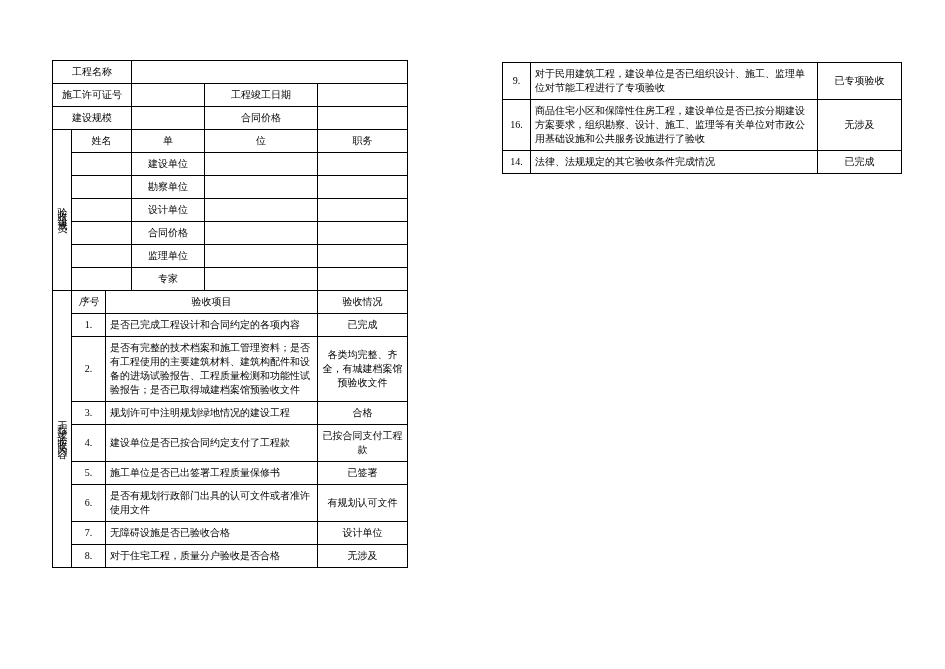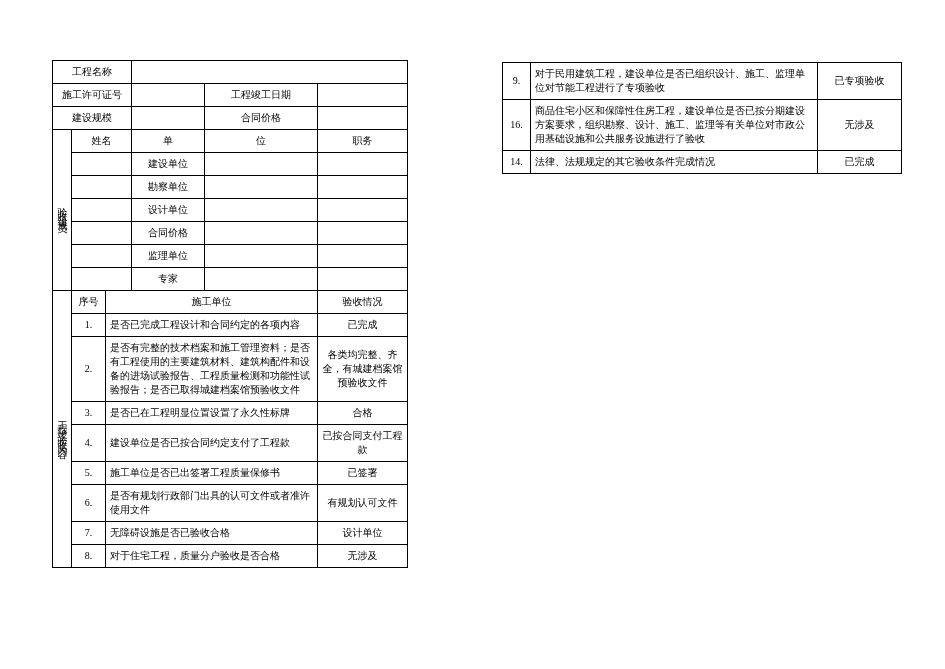--- a/index.html
+++ b/index.html
@@ -59,21 +59,21 @@
     position: absolute;
     left: 502px;
     top: 62px;
     width: 400px;
   }
 
   #right-table td.num { width: 28px; text-align: center; }
   #right-table td.stat { width: 84px; text-align: center; }
 
   #left-table td.colA { width: 18px; }
-  #left-table td.colB { width: 34px; }
+  #left-table td.colB { width: 34px; font-style: italic; }
   #left-table td.colStat { width: 90px; }
 </style>
 </head>
 <body>
 
 <div class="page">
 
 <table id="left-table">
 
   <tbody>
@@ -138,37 +138,37 @@
   <tr>
     <td class="val" colspan="2"></td>
     <td class="center" colspan="2">专家</td>
     <td class="val" colspan="2"></td>
     <td class="val"></td>
   </tr>
 
   <tr>
     <td class="vtext" rowspan="9">工程竣工验收内容</td>
     <td class="center colB">序号</td>
-    <td class="center" colspan="5">施工单位</td>
+    <td class="center" colspan="5">验收项目</td>
     <td class="center colStat">验收情况</td>
   </tr>
 
   <tr>
     <td class="center">1.</td>
     <td colspan="5">是否已完成工程设计和合同约定的各项内容</td>
     <td class="center">已完成</td>
   </tr>
   <tr>
     <td class="center">2.</td>
     <td colspan="5">是否有完整的技术档案和施工管理资料；是否有工程使用的主要建筑材料、建筑构配件和设备的进场试验报告、工程质量检测和功能性试验报告；是否已取得城建档案馆预验收文件</td>
     <td class="center">各类均完整、齐全，有城建档案馆预验收文件</td>
   </tr>
   <tr>
     <td class="center">3.</td>
-    <td colspan="5">是否已在工程明显位置设置了永久性标牌</td>
+    <td colspan="5">规划许可中注明规划绿地情况的建设工程</td>
     <td class="center">合格</td>
   </tr>
   <tr>
     <td class="center">4.</td>
     <td colspan="5">建设单位是否已按合同约定支付了工程款</td>
     <td class="center">已按合同支付工程款</td>
   </tr>
   <tr>
     <td class="center">5.</td>
     <td colspan="5">施工单位是否已出签署工程质量保修书</td>

